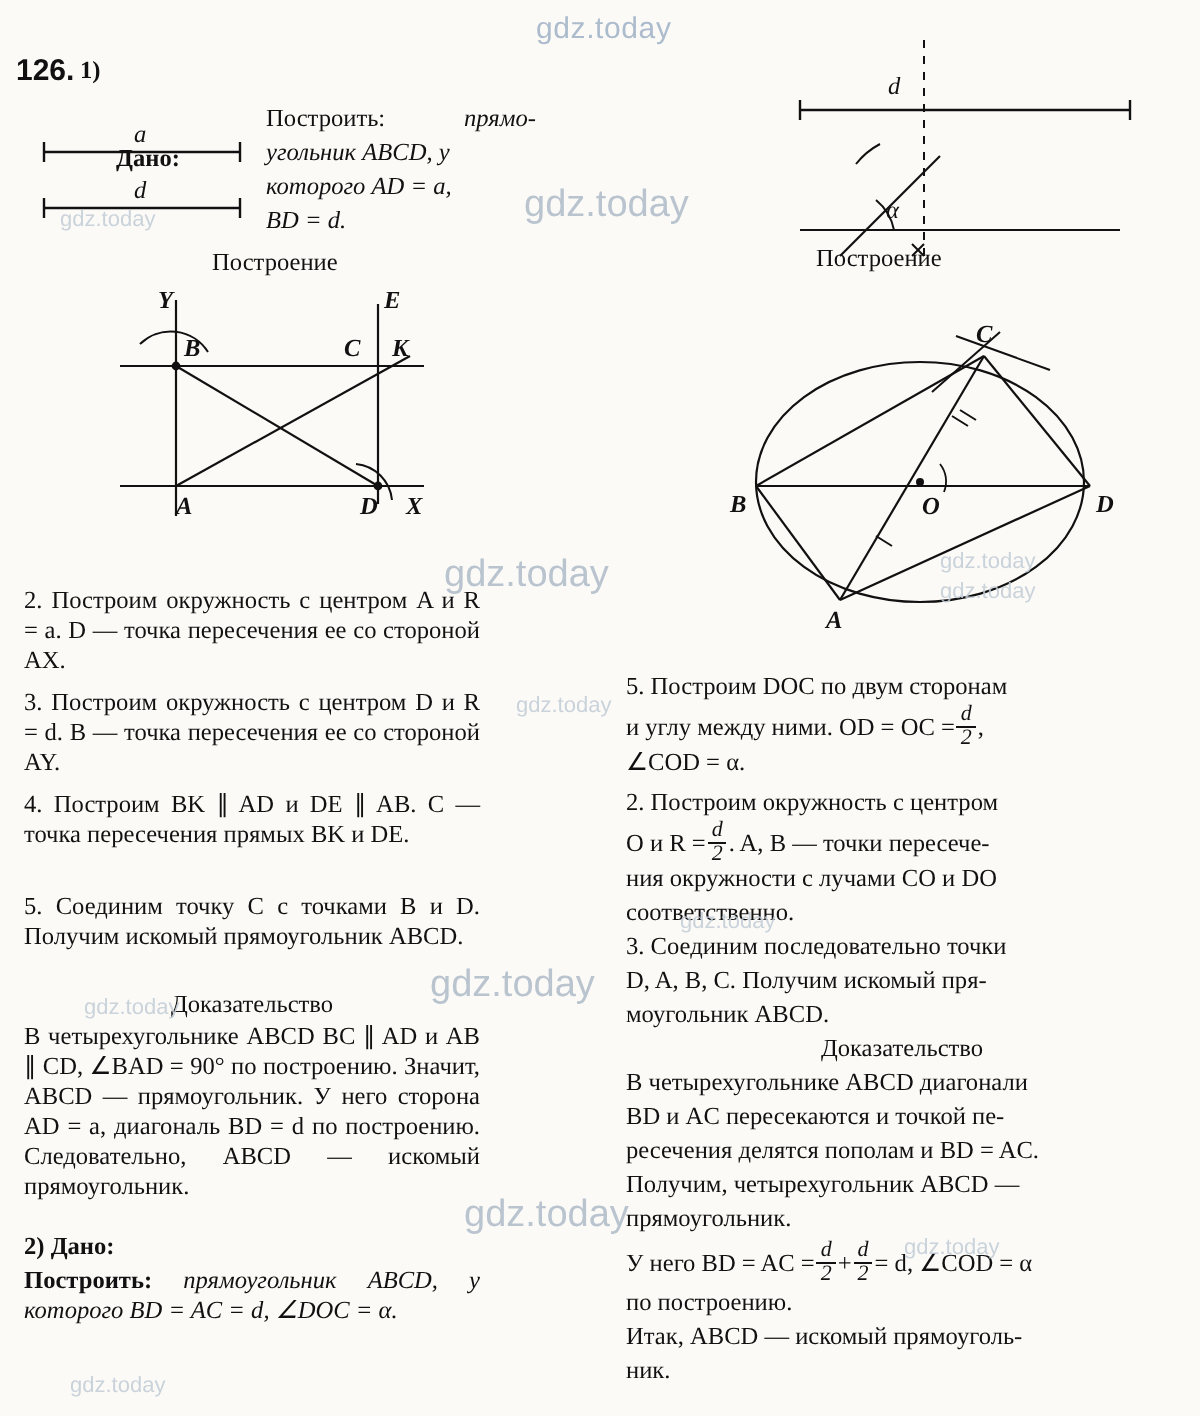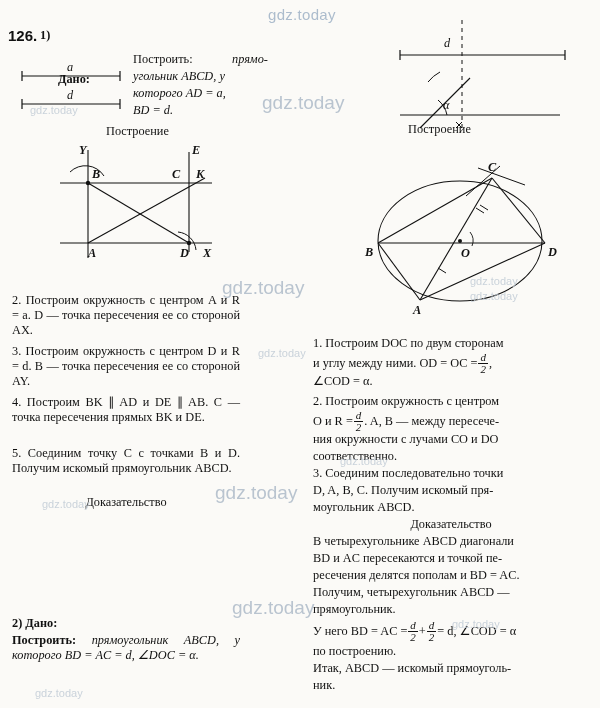--- a/index.html
+++ b/index.html
@@ -175,36 +175,37 @@
   <div class="lbl bi" style="left:461px; top:246px;">O</div>
   <div class="lbl bi" style="left:548px; top:245px;">D</div>
   <div class="lbl bi" style="left:413px; top:303px;">A</div>
 
   <div class="txtblock" style="left:12px; top:293px; width:228px;">2. Построим окружность с центром A и R = a. D — точка пересечения ее со стороной AX.</div>
   <div class="txtblock" style="left:12px; top:344px; width:228px;">3. Построим окружность с центром D и R = d. B — точка пересечения ее со стороной AY.</div>
   <div class="txtblock" style="left:12px; top:395px; width:228px;">4. Построим BK ∥ AD и DE ∥ AB. C — точка пересечения прямых BK и DE.</div>
   <div class="txtblock" style="left:12px; top:446px; width:228px;">5. Соединим точку C с точками B и D. Получим искомый прямоугольник ABCD.</div>
 
   <div class="txtblock center" style="left:12px; top:495px; width:228px;">Доказательство</div>
+  <div class="txtblock" style="left:12px; top:511px; width:228px;">В четырехугольнике ABCD BC ∥ AD и AB ∥ CD, ∠BAD = 90° по построению. Значит, ABCD — прямоугольник. У него сторона AD = a, диагональ BD = d по построению. Следовательно, ABCD — искомый прямоугольник.</div>
 
   <div class="txtblock b" style="left:12px; top:616px; width:228px;">2) Дано:</div>
   <div class="txtblock" style="left:12px; top:633px; width:228px;">
     <span class="b">Построить:</span>
     <span class="it">прямоугольник ABCD, у которого BD = AC = d, ∠DOC = α.</span>
   </div>
 
-  <div class="txtblock" style="left:313px; top:336px; width:276px;">1. Построим DOC по двум сторонам</div>
+  <div class="txtblock" style="left:313px; top:336px; width:276px;">5. Построим DOC по двум сторонам</div>
   <div class="txtblock" style="left:313px; top:353px; width:276px;">
     <span>и углу между ними. OD = OC =</span><span class="frac"><span class="n">d</span><span class="d">2</span></span><span>,</span>
   </div>
   <div class="txtblock" style="left:313px; top:374px; width:276px;">∠COD = α.</div>
 
   <div class="txtblock" style="left:313px; top:394px; width:276px;">2. Построим окружность с центром</div>
   <div class="txtblock" style="left:313px; top:411px; width:276px;">
-    <span>O и R =</span><span class="frac"><span class="n">d</span><span class="d">2</span></span><span>. A, B — между пересече-</span>
+    <span>O и R =</span><span class="frac"><span class="n">d</span><span class="d">2</span></span><span>. A, B — точки пересече-</span>
   </div>
   <div class="txtblock" style="left:313px; top:432px; width:276px;">ния окружности с лучами CO и DO</div>
   <div class="txtblock" style="left:313px; top:449px; width:276px;">соответственно.</div>
 
   <div class="txtblock" style="left:313px; top:466px; width:276px;">3. Соединим последовательно точки</div>
   <div class="txtblock" style="left:313px; top:483px; width:276px;">D, A, B, C. Получим искомый пря-</div>
   <div class="txtblock" style="left:313px; top:500px; width:276px;">моугольник ABCD.</div>
 
   <div class="txtblock center" style="left:313px; top:517px; width:276px;">Доказательство</div>
   <div class="txtblock" style="left:313px; top:534px; width:276px;">В четырехугольнике ABCD диагонали</div>

